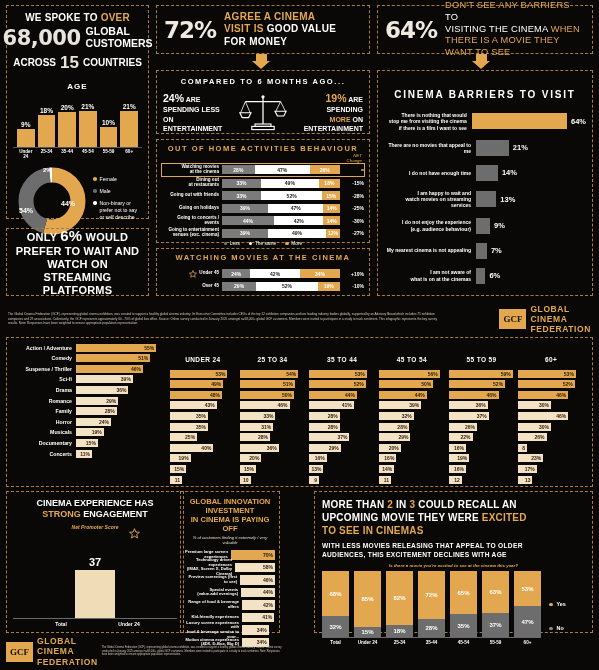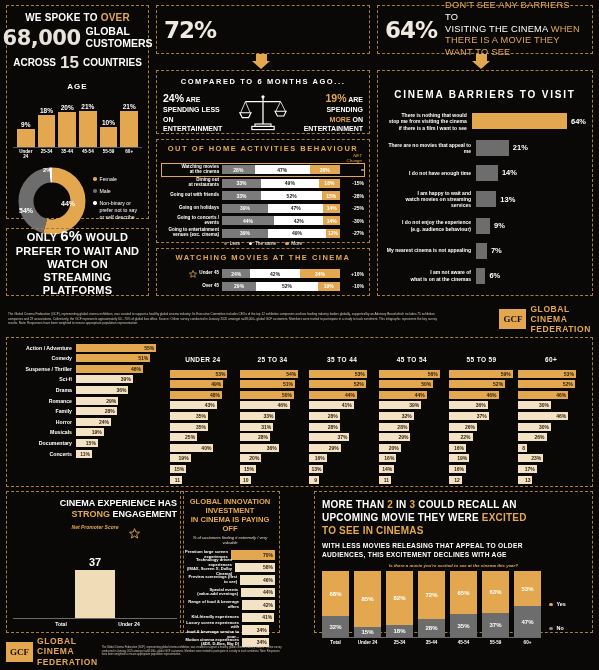--- a/index.html
+++ b/index.html
@@ -108,21 +108,21 @@
   .cw-h2 { font-size: 11px; font-weight: bold; color:#e3a84f; }
   .cw-row { display:flex; align-items:center; height: 9.3px; margin-bottom: 1.3px; }
   .cw-lab { width: 63px; text-align:right; padding-right:4px; font-size: 5.2px; font-weight:bold;}
   .cw-b { height: 8px; display:flex; align-items:center; justify-content:flex-end; padding-right: 2px; font-size:5px; font-weight:bold; color:#2a1d0c;}
   .cw-col { flex: 1; padding: 0 2px; }
   .cw-col-t { text-align:center; font-size: 6.5px; font-weight: bold; letter-spacing: .4px; margin-bottom: 6px; height: 20px; display:flex; align-items:flex-end; justify-content:center;}
   .cw-crow { height: 9.3px; margin-bottom: 1.3px; display:flex; align-items:center;}
 
   
   #p-nps { left: 6px; top: 491px; width: 178px; height: 142px; padding: 6px; }
-  .nps-t1 { text-align:right; font-size: 9px; font-weight:bold; line-height:1.25;}
+  .nps-t1 { text-align:center; font-size: 9px; font-weight:bold; line-height:1.25;}
   .nps-sub { text-align:center; font-size: 5px; font-weight:bold; font-style:italic; color:#e3a84f; margin-top:3px;}
   .nps-chart { display:flex; align-items:flex-end; justify-content:center; gap: 28px; height: 82px; margin-top: 6px; }
   .nps-col { width: 40px; display:flex; flex-direction:column; align-items:center; justify-content:flex-end; height:100%;}
   .nps-v { font-size: 11px; font-weight:bold; margin-bottom:2px;}
   .nps-b { width: 100%; }
   .nps-labs { display:flex; justify-content:center; gap: 28px; border-top:1px solid #6a6a6a; padding-top:2px;}
   .nps-l { width: 40px; text-align:center; font-size: 5px; font-weight:bold;}
 
   
   #p-inv { left: 180px; top: 491px; width: 100px; height: 142px; padding: 5px 4px; }
@@ -238,20 +238,25 @@
     <span>ONLY </span><span class="only-6">6%</span><span> WOULD</span><br>
     <span>PREFER TO WAIT AND</span><br>
     <span>WATCH ON</span><br>
     <span>STREAMING</span><br>
     <span>PLATFORMS</span>
   </div>
 </div>
 
 <div class="panel" id="p-72">
   <div class="num72">72%</div>
+  <div class="txt72">
+    <span class="gold">AGREE A CINEMA</span><br>
+    <span class="gold">VISIT IS </span><span class="white">GOOD VALUE</span><br>
+    <span class="white">FOR MONEY</span>
+  </div>
 </div>
 <div class="arrow-d" id="arr1">
     <div class="arr-stem"></div>
     <div class="arr-tip"></div>
   </div>
 
 <div class="panel" id="p-cmp">
   <div class="cmp-title">COMPARED TO 6 MONTHS AGO...</div>
   <div class="cmp-row">
     <div class="cmp-side">

